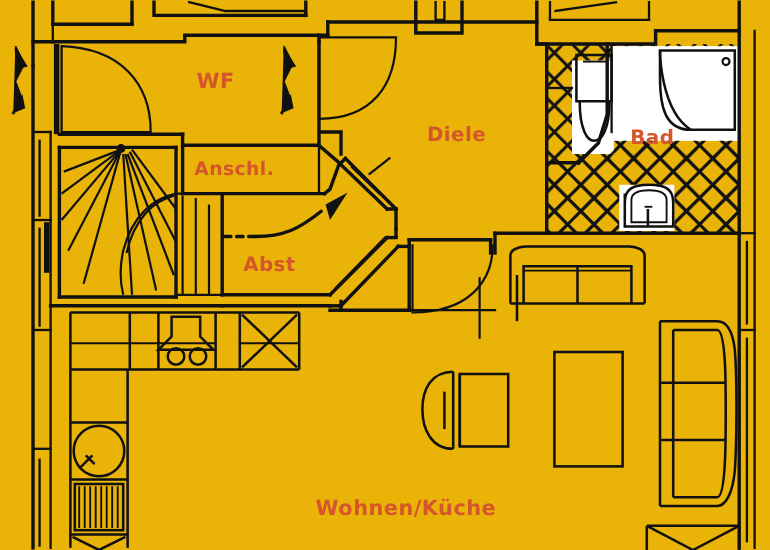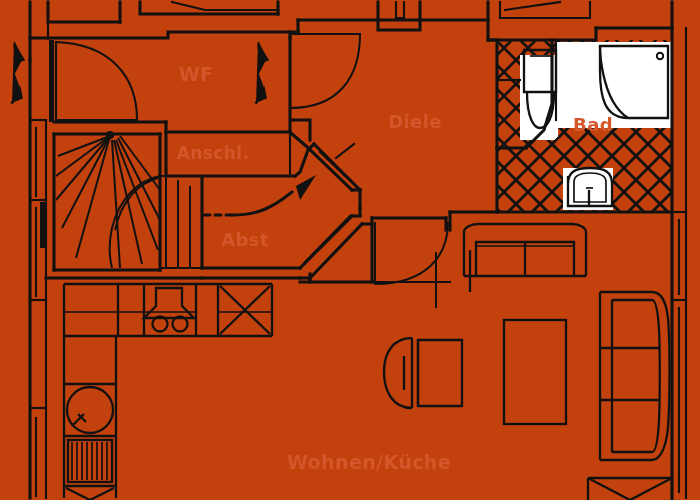--- a/index.html
+++ b/index.html
@@ -6,21 +6,21 @@
   html, body {
     margin: 0;
     padding: 0;
     background: #ffffff;
     font-family: "Liberation Sans", sans-serif;
   }
   #plan-root {
     position: relative;
     width: 700px;
     height: 500px;
-    background: #c2410c;
+    background: #eab308;
     overflow: hidden;
   }
   #plan-svg {
     position: absolute;
     top: 0;
     left: 0;
     width: 700px;
     height: 500px;
     display: block;
   }

